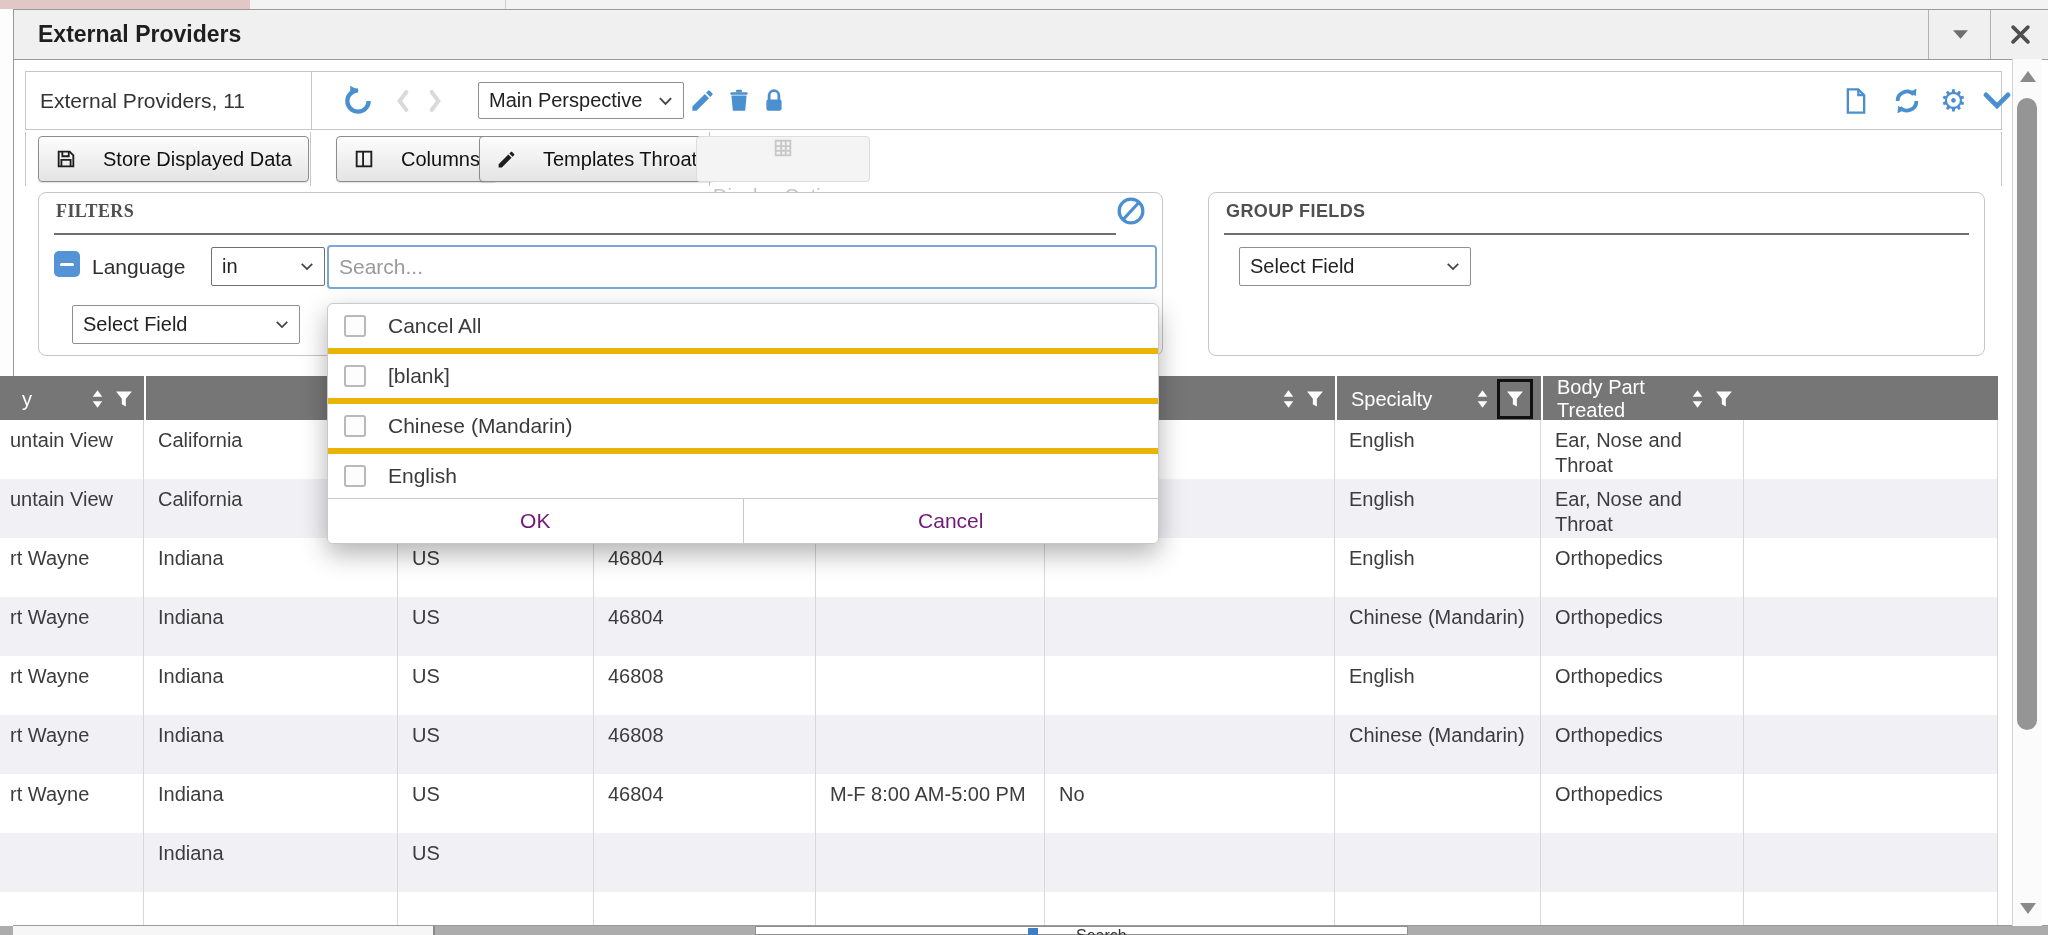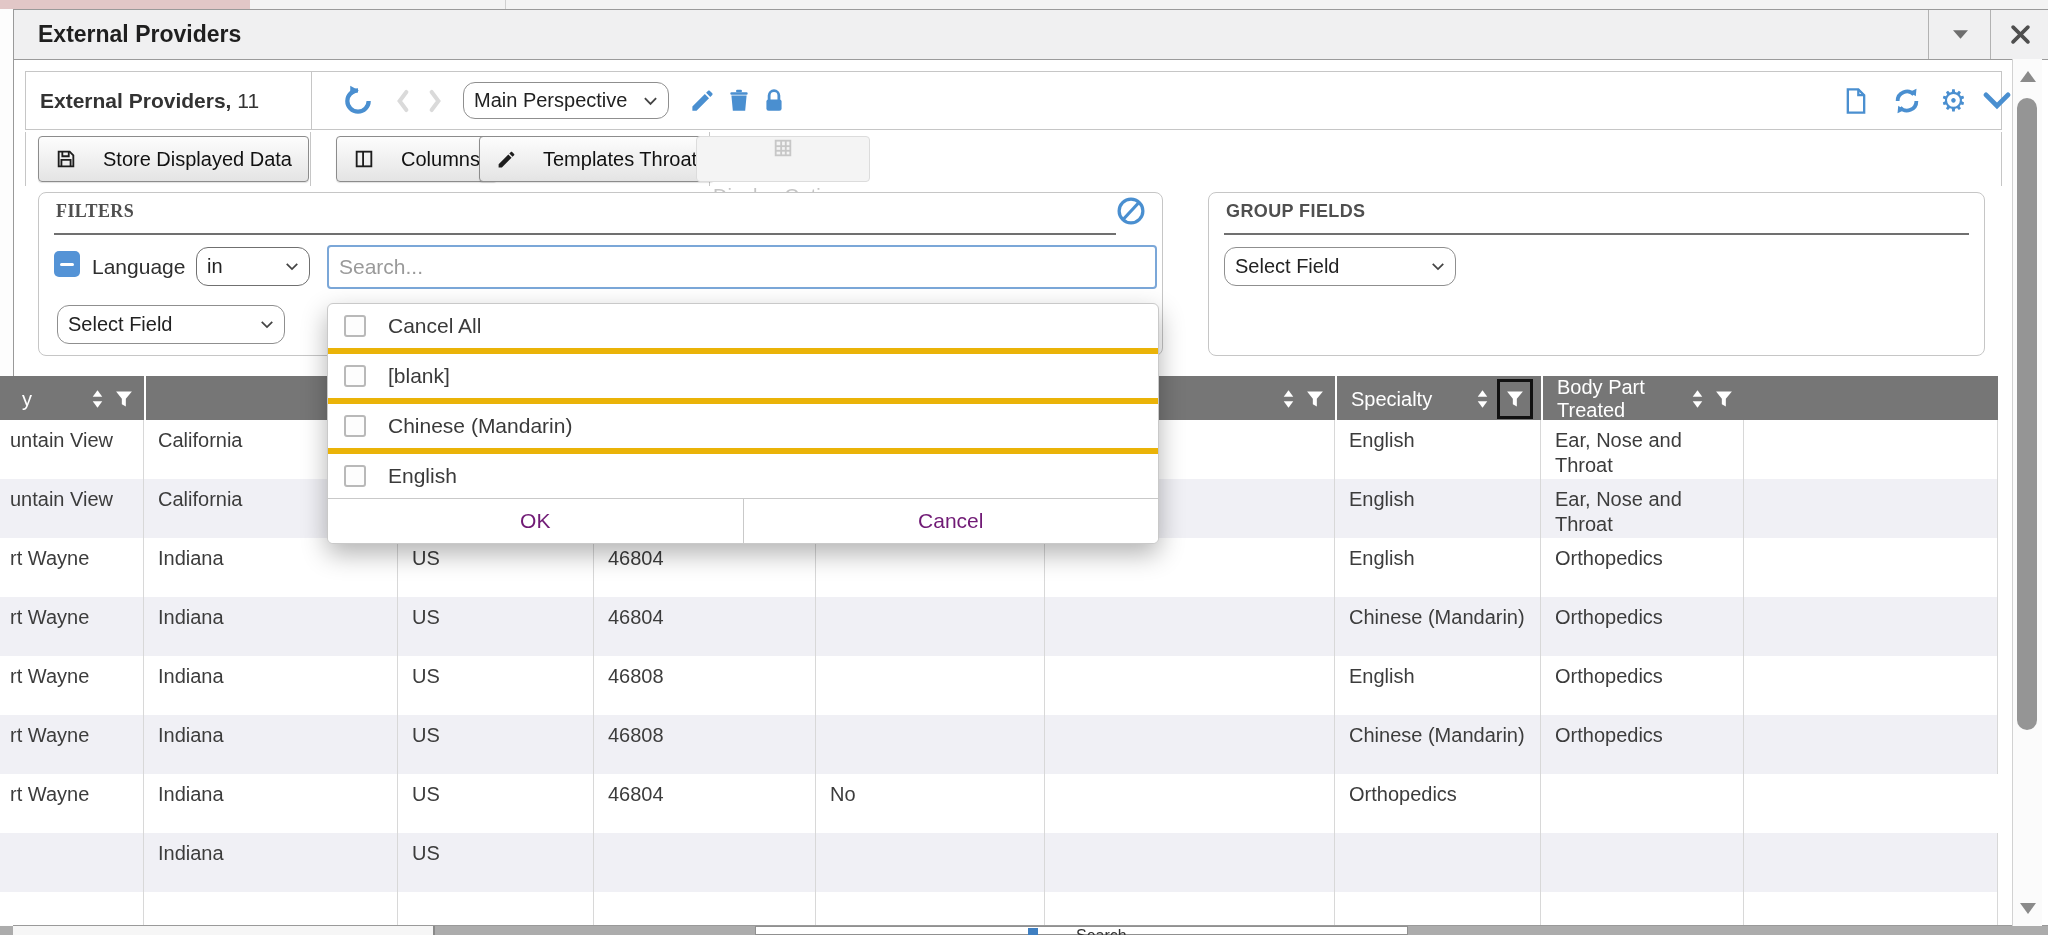--- a/index.html
+++ b/index.html
@@ -14,23 +14,23 @@
   
   .modal-bg{left:13px;top:9px;width:2035px;height:917px;background:#fff;border:1px solid #9a9a9a;border-right:none;box-sizing:border-box;}
   .titlebar{left:14px;top:10px;width:2034px;height:49px;background:#f0f0f1;border-bottom:1px solid #9b9b9b;}
   .titlebar .title{position:absolute;left:24px;top:0;height:49px;line-height:49px;font-size:23px;font-weight:bold;color:#1f1f1f;}
   .tb-btn{position:absolute;top:0;height:49px;border-left:1px solid #b2b2b2;display:flex;align-items:center;justify-content:center;cursor:pointer;}
   .tb-collapse{left:1914px;width:62px;}
   .tb-close{left:1976px;width:58px;}
   
   .toolbar-box{left:25px;top:71px;width:1977px;height:59px;border:1px solid #c6c6c6;box-sizing:border-box;background:#fff;}
   .summary{position:absolute;left:14px;top:0;width:271px;height:57px;line-height:57px;font-size:21px;color:#333;border-right:1px solid #c6c6c6;padding-right:0;}
-  .summary b{font-weight:bold;}
+  .summary b{font-weight:normal;}
   .tool-ic{position:absolute;top:0;height:57px;display:flex;align-items:center;cursor:pointer;}
-  .select{box-sizing:border-box;background:#fff;border:1px solid #8f8f8f;border-radius:12px;display:flex;align-items:center;justify-content:space-between;padding:0 10px;font-size:20px;color:#222;cursor:pointer;}
+  .select{box-sizing:border-box;background:#fff;border:1px solid #8f8f8f;border-radius:2px;display:flex;align-items:center;justify-content:space-between;padding:0 10px;font-size:20px;color:#222;cursor:pointer;margin-left:15px;}
   .persp{position:absolute;left:437px;top:10px;width:206px;height:37px;}
   
   .btn-sep{background:#c6c6c6;width:1px;top:132px;height:54px;}
   .btn{position:absolute;top:136px;height:46px;box-sizing:border-box;border:1px solid #8c8c8c;border-radius:4px;background:linear-gradient(#fdfdfd,#e4e4e4);display:flex;align-items:center;gap:26px;padding:0 16px;font-size:20px;color:#111;box-shadow:0 1px 1px rgba(0,0,0,.12);cursor:pointer;}
   .btn.disabled{border-color:#dcdcdc;background:#f4f4f4;color:#c4c4c4;box-shadow:none;cursor:default;}
   
   .panel{box-sizing:border-box;border:1px solid #c6c6c6;border-radius:8px;background:#fff;}
   .filters-panel{left:38px;top:192px;width:1125px;height:164px;}
   .group-panel{left:1208px;top:192px;width:777px;height:164px;}
   .panel-heading{position:absolute;font-size:18px;font-weight:bold;color:#4f4f4f;letter-spacing:.4px;}
@@ -405,20 +405,21 @@
         <div class="td"></div>
         <div class="td">Chinese (Mandarin)</div>
         <div class="td">Orthopedics</div>
         <div class="td"></div>
       </div>
       <div class="tr" style="grid-template-columns: 144px 254px 196px 222px 229px 290px 206px 203px 254px;">
         <div class="td first">rt Wayne</div>
         <div class="td">Indiana</div>
         <div class="td">US</div>
         <div class="td">46804</div>
+        <div class="td">M-F 8:00 AM-5:00 PM</div>
         <div class="td">No</div>
         <div class="td"></div>
         <div class="td">Orthopedics</div>
         <div class="td"></div>
       </div>
       <div class="tr stripe" style="grid-template-columns: 144px 254px 196px 222px 229px 290px 206px 203px 254px;">
         <div class="td first"></div>
         <div class="td">Indiana</div>
         <div class="td">US</div>
         <div class="td"></div>

